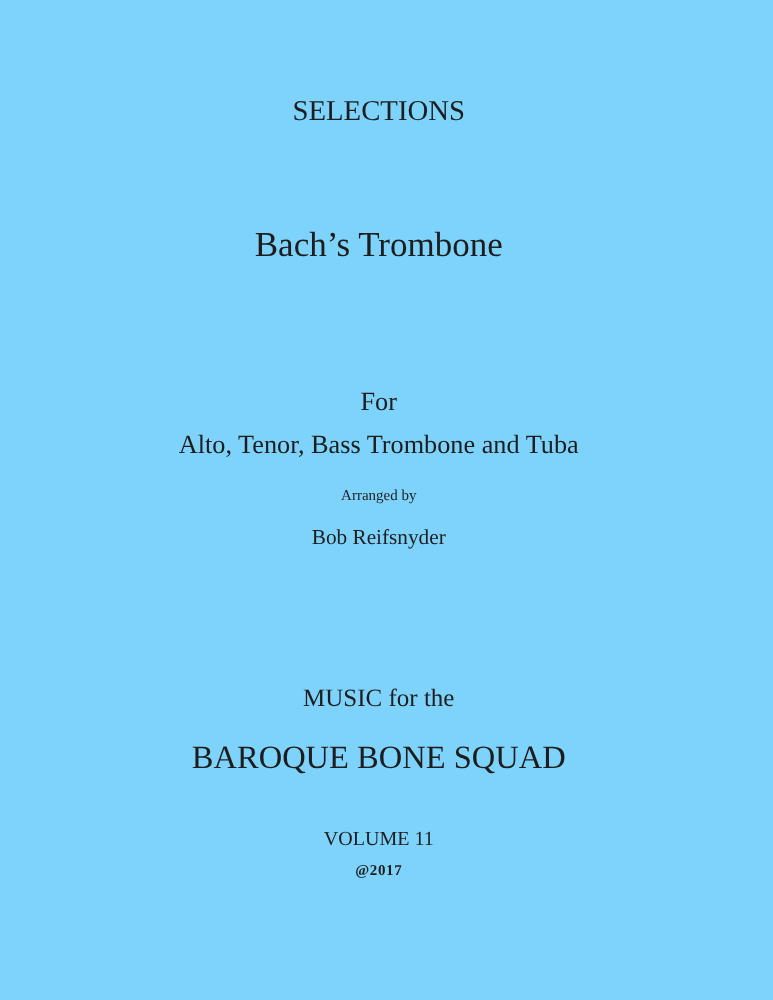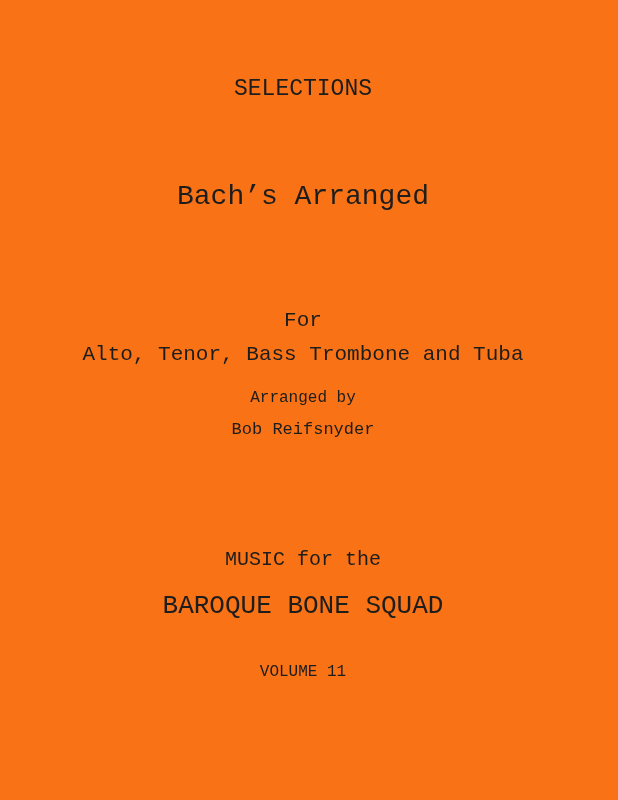--- a/index.html
+++ b/index.html
@@ -4,52 +4,53 @@
 <style>
   html, body {
     margin: 0;
     padding: 0;
     background: #ffffff;
   }
   .page {
     position: relative;
     width: 618px;
     height: 800px;
-    background: #f97316;
-    font-family: Liberation Mono, monospace;
+    background: #7dd3fc;
+    font-family: Liberation Serif, serif;
     color: #1d1d1d;
     overflow: hidden;
   }
   
   .line {
     position: absolute;
     left: 0;
     right: 12px;
     text-align: center;
     white-space: nowrap;
     -webkit-font-smoothing: antialiased;
   }
   .l-selections   { top: 76px;  font-size: 23px; }
   .l-from         { top: 127px; font-size: 17px; }
   .l-title        { top: 181px; font-size: 28px; }
   .l-for          { top: 309px; font-size: 21px; }
   .l-instruments  { top: 343px; font-size: 21px; }
-  .l-arrangedby   { top: 389px; font-size: 16px; }
+  .l-arrangedby   { top: 389px; font-size: 12px; }
   .l-arranger     { top: 420px; font-size: 17px; }
   .l-seriespre    { top: 548px; font-size: 20px; }
   .l-seriesname   { top: 591px; font-size: 26px; }
   .l-volume       { top: 663px; font-size: 16px; }
   .l-copyright    { top: 689px; font-size: 12px; font-weight: bold; letter-spacing: 0.5px; }
 </style>
 </head>
 <body>
 
 <div class="page">
   <div class="line l-selections">SELECTIONS</div>
-  <div class="line l-title">Bach’s Arranged</div>
+  <div class="line l-title">Bach’s Trombone</div>
   <div class="line l-for">For</div>
   <div class="line l-instruments">Alto, Tenor, Bass Trombone and Tuba</div>
   <div class="line l-arrangedby">Arranged by</div>
   <div class="line l-arranger">Bob Reifsnyder</div>
   <div class="line l-seriespre">MUSIC for the</div>
   <div class="line l-seriesname">BAROQUE BONE SQUAD</div>
   <div class="line l-volume">VOLUME 11</div>
+  <div class="line l-copyright">@2017</div>
 </div>
 
 </body></html>

